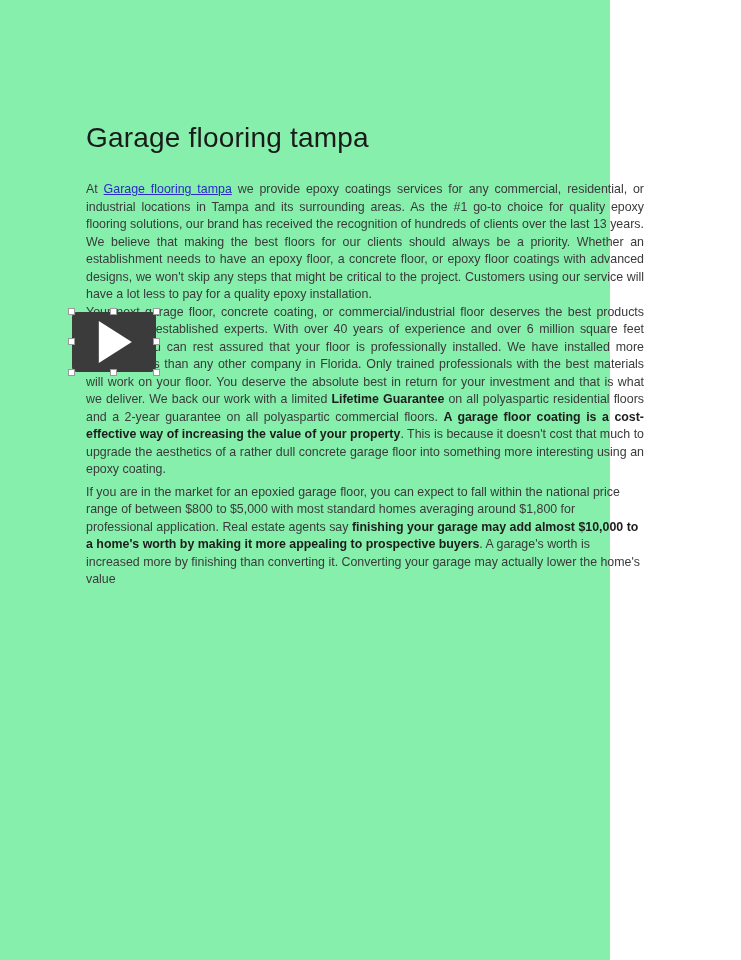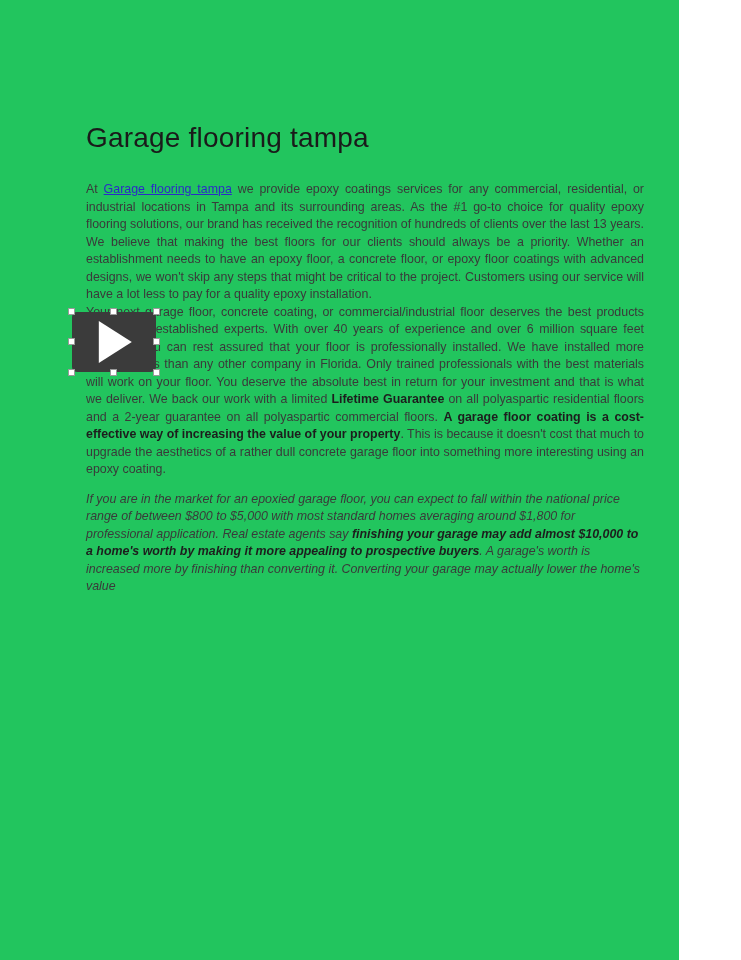--- a/index.html
+++ b/index.html
@@ -10,23 +10,23 @@
   body {
     width: 741px;
     height: 960px;
     overflow: hidden;
     font-family: "Liberation Sans", sans-serif;
     color: #222222;
     position: relative;
   }
   .page {
     position: relative;
-    width: 679px;
+    width: 610px;
     height: 960px;
-    background: #22c55e;
+    background: #86efac;
   }
   .doc-title {
     position: absolute;
     left: 86px;
     top: 100px;
     font-size: 28px;
     font-weight: 400;
     color: #1a1a1a;
     letter-spacing: 0.2px;
     white-space: nowrap;
@@ -41,22 +41,21 @@
     line-height: 17.5px;
     color: #3a3a3a;
     text-align: justify;
     text-justify: inter-word;
   }
   .para {
     margin: 0;
     padding: 0;
   }
   .para.gap-before {
-    margin-top: 12px;
-    font-style: italic;
+    margin-top: 5px;
   }
   .para.last-line {
     text-align: left;
   }
   .doc-link {
     color: #2b2bc8;
     text-decoration: underline;
   }
   strong.em-bold {
     font-weight: bold;

